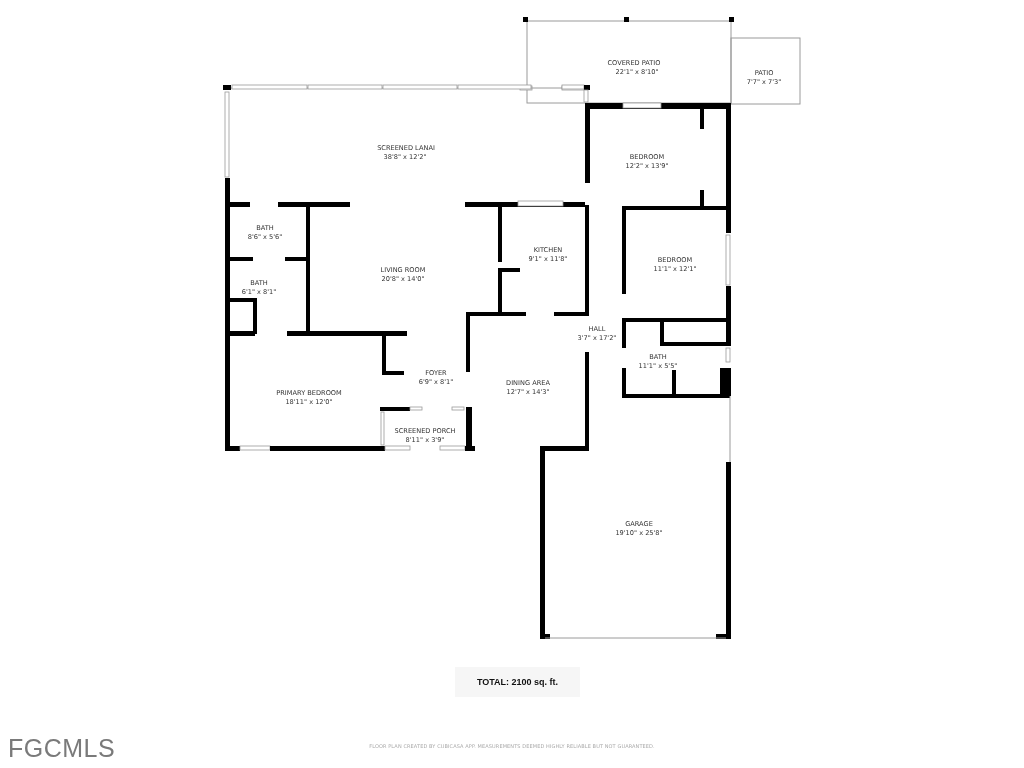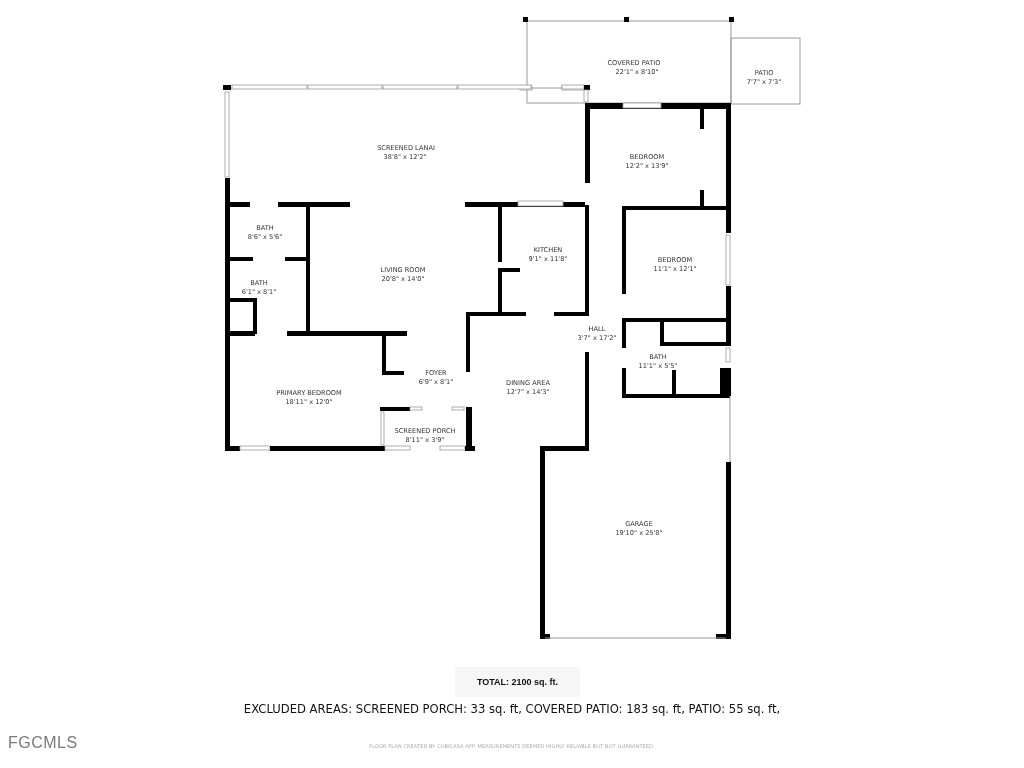--- a/index.html
+++ b/index.html
@@ -11,21 +11,21 @@
   .thin { stroke: #9a9a9a; stroke-width: 1; fill: none; }
   .win { fill: #fff; stroke: #9a9a9a; stroke-width: 0.8; }
   .total-box { position: absolute; left: 455px; top: 667px; width: 125px; height: 30px;
                background: #f6f6f6; display: flex; align-items: center; justify-content: center;
                font-family: "Liberation Sans", sans-serif; font-weight: bold; font-size: 9px; color: #111; }
   .excluded { position: absolute; left: 200px; top: 702px; width: 624px; text-align: center;
               font-family: "DejaVu Sans", sans-serif; font-size: 11.6px; line-height: 15px; color: #111; }
   .disclaimer { position: absolute; left: 300px; top: 743px; width: 424px; text-align: center;
                 font-family: "DejaVu Sans", sans-serif; font-size: 5px; color: #aaa; letter-spacing: 0.1px; }
   .watermark { position: absolute; left: 8px; top: 734px; font-family: "Liberation Sans", sans-serif;
-               font-size: 16px; color: #7a7a7a; letter-spacing: 0.5px; }
+               font-size: 25px; color: #7a7a7a; letter-spacing: 0.5px; }
 </style>
 </head>
 <body>
 
 <svg id="plan" viewBox="0 0 1024 768" xmlns="http://www.w3.org/2000/svg">
 
   <g>
     <rect class="thin" x="527" y="21" width="204" height="82"></rect>
     <rect class="wall" x="523" y="17" width="5" height="5"></rect>
     <rect class="wall" x="624" y="17" width="5" height="5"></rect>
@@ -190,18 +190,17 @@
     <text class="room-name" x="639" y="526">GARAGE</text>
     <text class="room-dim" x="639" y="535">19'10" x 25'8"</text>
   </g>
 </svg>
 
 <div class="total-box">
   <span>TOTAL: 2100 sq. ft.</span>
 </div>
 
 <div class="excluded">
-  <div>EXCLUDED AREAS: SCREENED PORCH: 33 sq. ft, COVERED PATIO: 183 sq. ft, PATIO: 55 sq. ft,</div>
 </div>
 
 <div class="disclaimer">FLOOR PLAN CREATED BY CUBICASA APP. MEASUREMENTS DEEMED HIGHLY RELIABLE BUT NOT GUARANTEED.</div>
 
 <div class="watermark">FGCMLS</div>
 
 </body></html>

